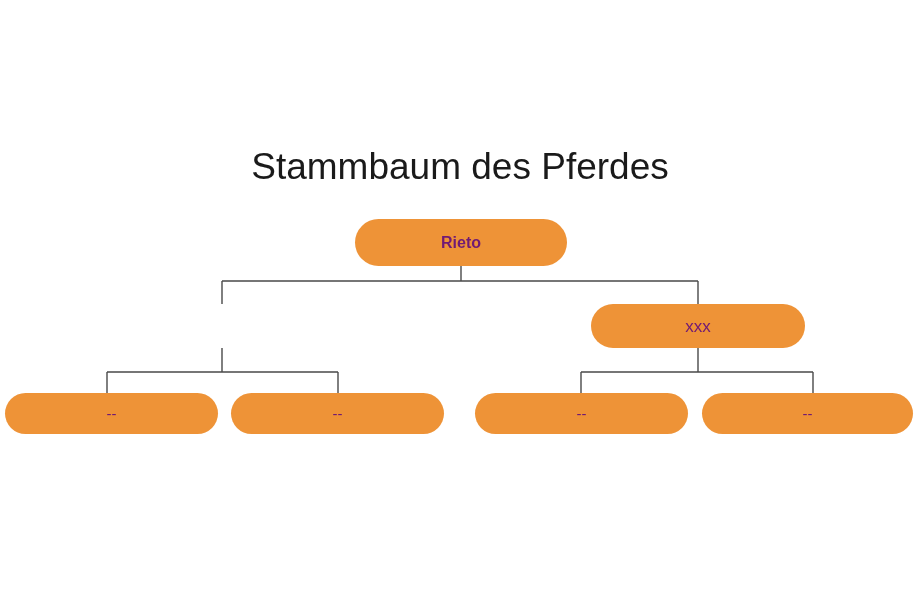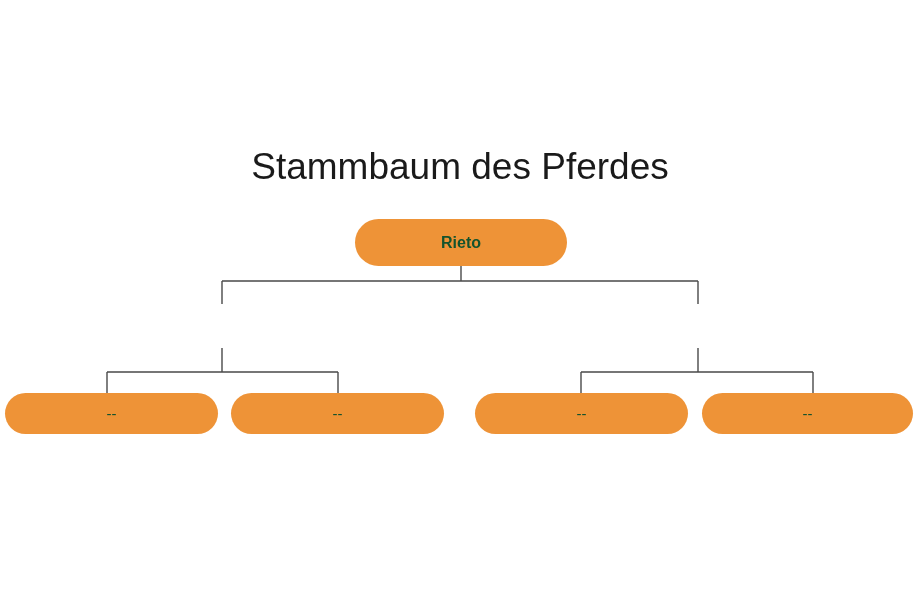--- a/index.html
+++ b/index.html
@@ -54,21 +54,21 @@
 
   
   .node {
     position: absolute;
     box-sizing: border-box;
     background: #ee9337;
     border-radius: 999px;
     display: flex;
     align-items: center;
     justify-content: center;
-    color: #14532d;
+    color: #701a75;
     text-align: center;
     overflow: hidden;
   }
   .node .node-label {
     display: block;
     line-height: 1;
     white-space: nowrap;
   }
 
   .node-root {
@@ -115,20 +115,23 @@
     <path d="M 222 348 L 222 372 M 107 372 L 338 372 M 107 372 L 107 393 M 338 372 L 338 393"></path>
 
     <path d="M 698 348 L 698 372 M 581 372 L 813 372 M 581 372 L 581 393 M 813 372 L 813 393"></path>
   </svg>
 
   <div class="node node-root">
     <span class="node-label">Rieto</span>
   </div>
 
 
+  <div class="node node-gen2 node-xxx">
+    <span class="node-label">xxx</span>
+  </div>
 
   <div class="node node-leaf leaf-1">
     <span class="node-label">--</span>
   </div>
 
   <div class="node node-leaf leaf-2">
     <span class="node-label">--</span>
   </div>
 
   <div class="node node-leaf leaf-3">

